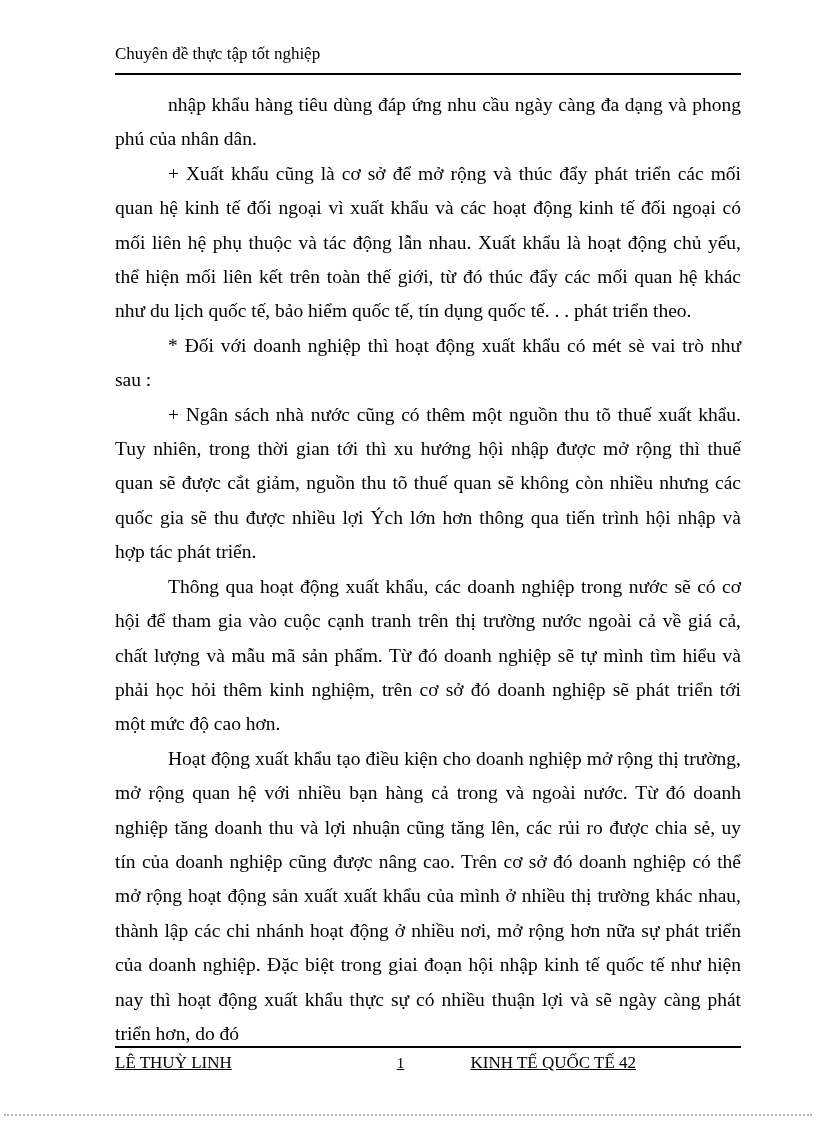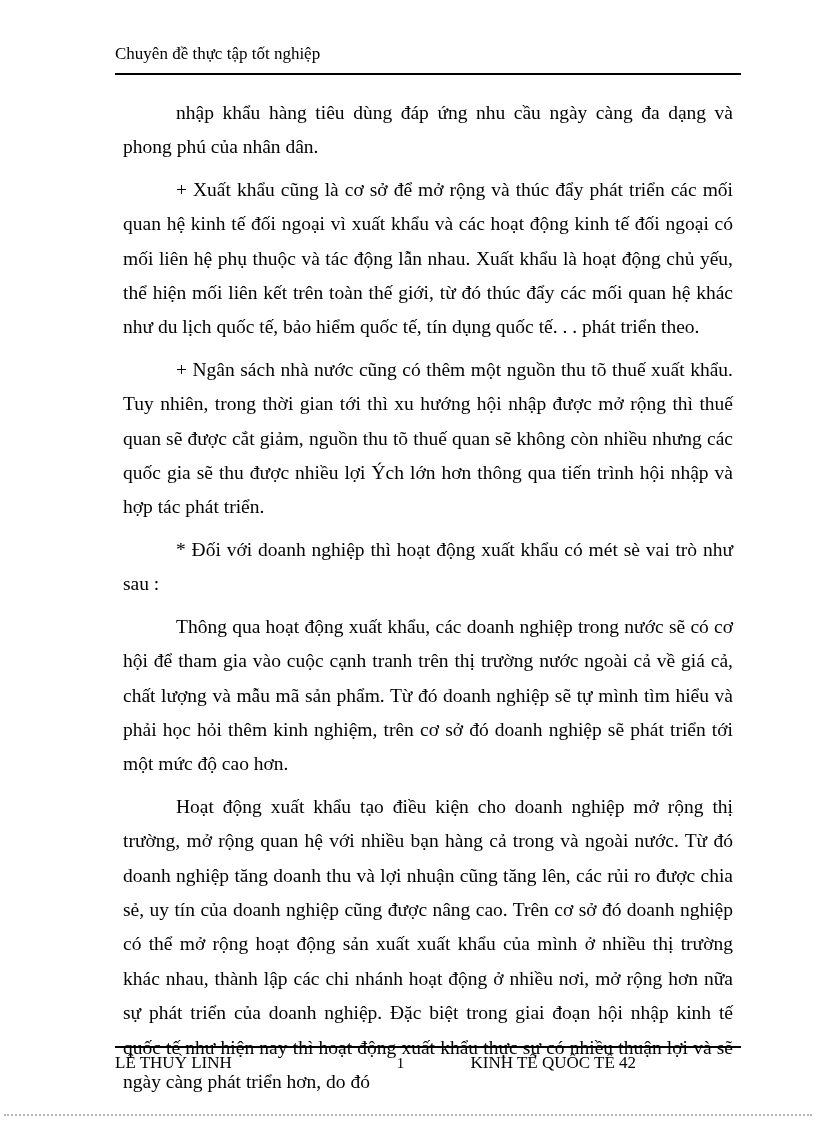--- a/index.html
+++ b/index.html
@@ -28,37 +28,38 @@
   }
   .header-right { padding-right: 88px; }
 
   .body-text {
     position: absolute;
     left: 115px;
     width: 626px;
     top: 88px;
   }
   .body-text p {
-    margin: 8px;
+    margin: 0;
     font-size: 19.5px;
     line-height: 34.4px;
     text-align: justify;
     text-indent: 53px;
   }
 
   .footer {
     position: absolute;
     left: 115px;
     width: 626px;
     top: 1046px;
     border-top: 2px solid #000;
     padding-top: 5px;
     display: flex;
     align-items: baseline;
     font-size: 17px;
+    text-decoration: underline;
   }
   .footer-left  { flex: 1; text-align: left; }
   .footer-center{ width: 40px; text-align: center; font-size: 15px; }
   .footer-right { flex: 1; text-align: center; padding-right: 55px; }
 
   .page-edge-dots {
     position: absolute;
     left: 4px;
     right: 4px;
     bottom: 7px;
@@ -68,22 +69,22 @@
 </head>
 <body>
 
 <div class="header">
   <span class="header-left">Chuyên  đề thực tập tốt nghiệp</span>
 </div>
 
 <div class="body-text">
   <p>nhập khẩu hàng tiêu dùng đáp ứng nhu cầu ngày càng đa dạng và phong phú của nhân dân.</p>
   <p>+ Xuất khẩu cũng là cơ sở để mở rộng và thúc đẩy phát triển  các mối quan hệ kinh tế đối ngoại vì xuất khẩu và các hoạt động kinh tế đối ngoại có mối liên hệ phụ thuộc và tác động lẫn nhau. Xuất khẩu là hoạt động chủ yếu, thể hiện mối liên kết trên toàn thế giới, từ đó thúc đẩy các mối quan hệ khác như du lịch quốc tế, bảo hiểm  quốc tế, tín dụng quốc tế. . . phát triển theo.</p>
+  <p>* Đối với doanh nghiệp thì hoạt động xuất khẩu có mét sè vai trò như sau :</p>
   <p>+ Ngân sách nhà nước cũng có thêm một nguồn thu tõ thuế xuất khẩu.  Tuy nhiên,  trong thời  gian tới  thì  xu hướng  hội nhập  được mở rộng  thì thuế quan sẽ được cắt giảm, nguồn thu tõ thuế quan sẽ không còn nhiều nhưng các quốc gia sẽ thu được nhiều lợi Ých lớn hơn thông qua tiến trình hội nhập và hợp tác phát triển.</p>
-  <p>* Đối với doanh nghiệp thì hoạt động xuất khẩu có mét sè vai trò như sau :</p>
   <p>Thông qua hoạt động xuất khẩu,  các doanh nghiệp  trong nước sẽ có cơ hội để tham gia  vào cuộc cạnh tranh  trên thị trường nước ngoài cả về giá cả, chất lượng và mẫu mã sản phẩm. Từ đó doanh nghiệp  sẽ tự mình tìm hiểu và phải học hỏi thêm  kinh nghiệm,  trên cơ sở đó doanh nghiệp  sẽ phát triển tới một mức độ cao hơn.</p>
   <p>Hoạt động xuất khẩu tạo điều kiện cho doanh nghiệp mở rộng thị trường, mở rộng quan hệ với nhiều bạn hàng cả trong và ngoài nước. Từ đó doanh nghiệp tăng doanh thu và lợi nhuận cũng tăng lên, các rủi ro được chia sẻ, uy tín của doanh nghiệp  cũng được nâng cao. Trên cơ sở đó doanh nghiệp  có thể mở rộng hoạt động sản xuất xuất khẩu của mình ở nhiều thị trường khác nhau, thành lập các chi nhánh hoạt động ở nhiều nơi, mở rộng hơn nữa sự phát triển  của doanh nghiệp.  Đặc biệt trong giai đoạn hội nhập kinh tế quốc tế như hiện nay thì hoạt động xuất khẩu thực sự có nhiều thuận lợi và sẽ ngày càng phát triển hơn, do đó</p>
 </div>
 
 <div class="footer">
   <span class="footer-left">LÊ THUỲ LINH</span>
   <span class="footer-center">1</span>
   <span class="footer-right">KINH TẾ QUỐC TẾ 42</span>
 </div>
 

